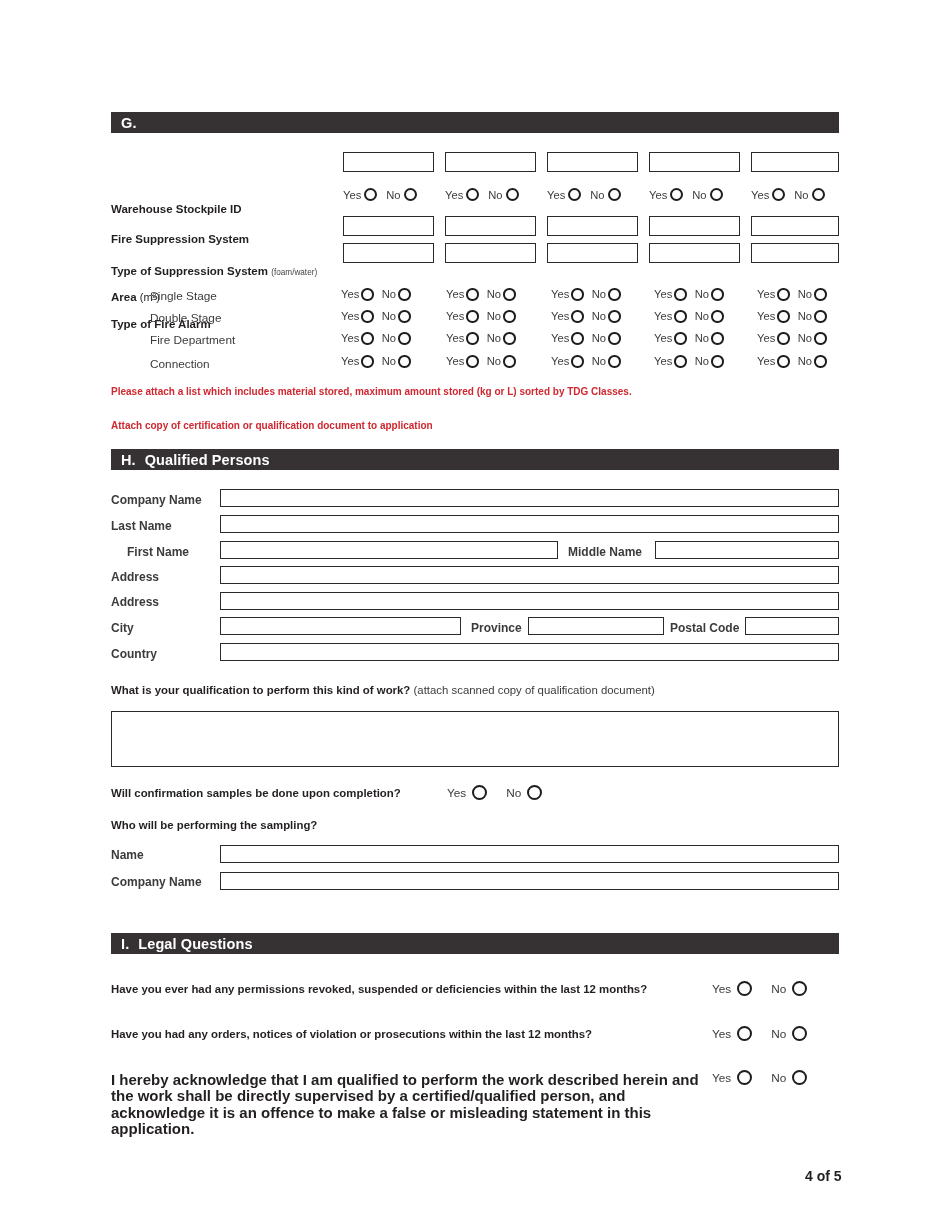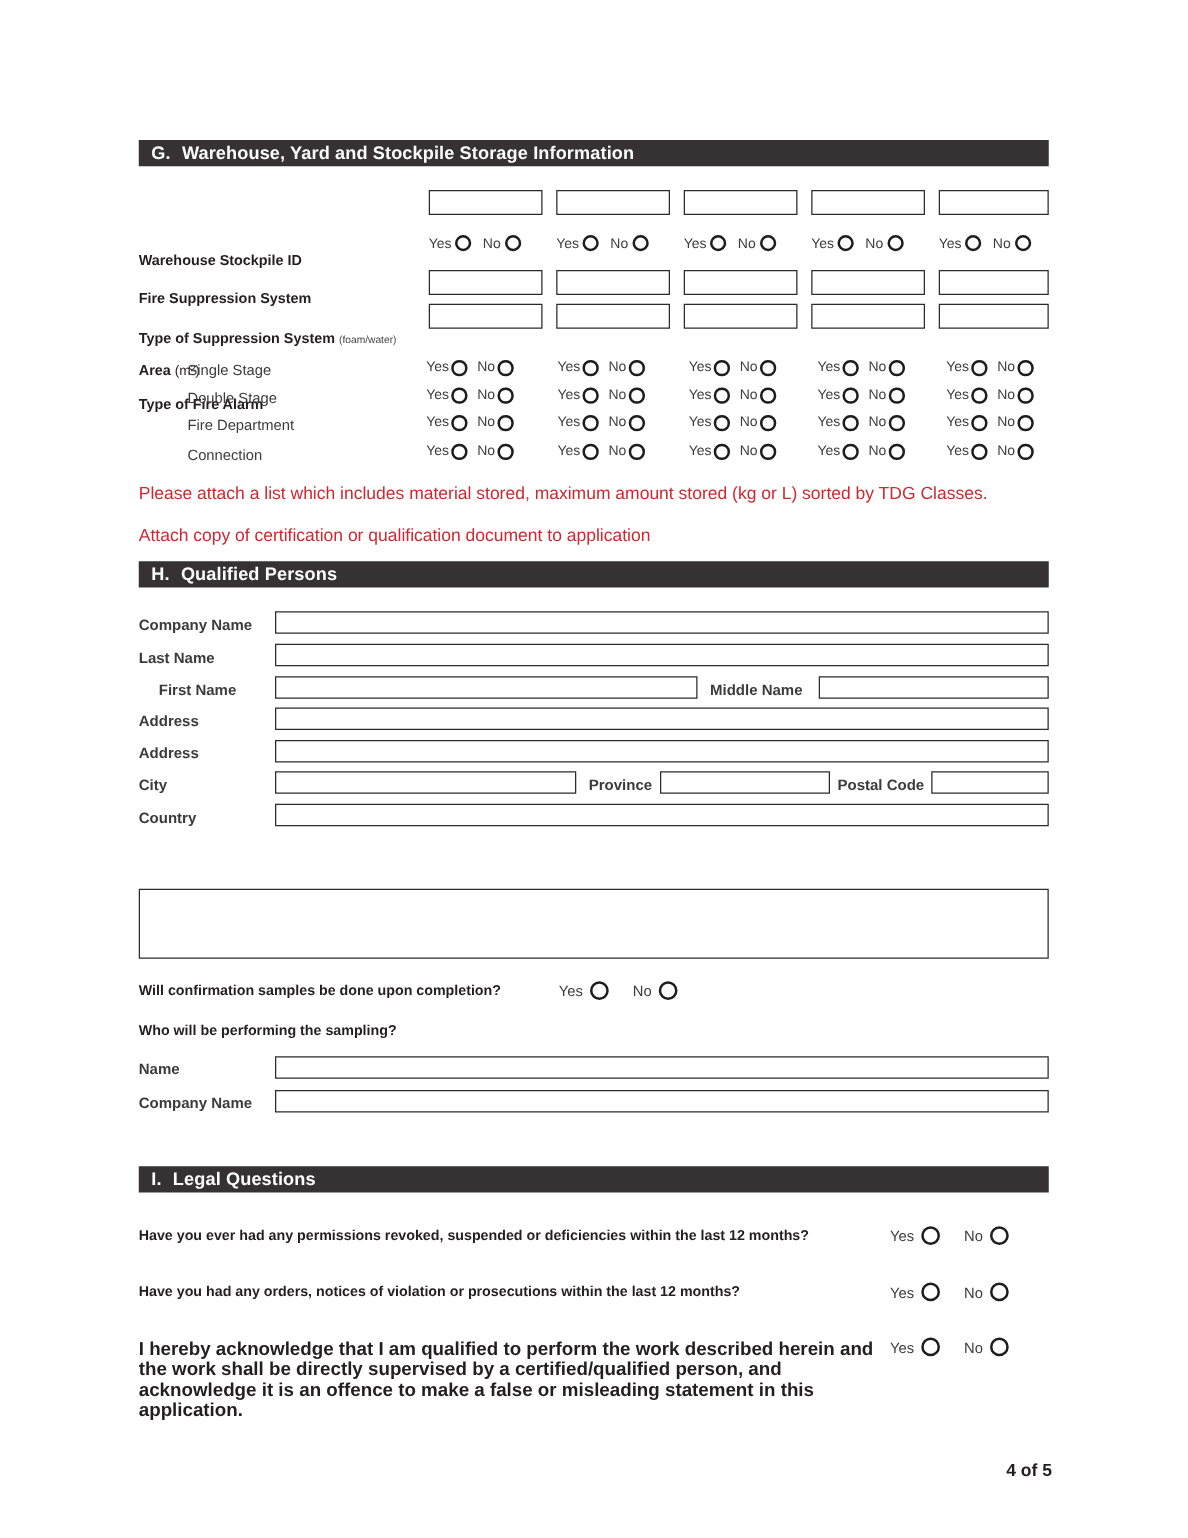--- a/index.html
+++ b/index.html
@@ -55,22 +55,22 @@
   }
   .lbl-right {
     position: absolute;
     font-size: 11.8px;
     color: #3b3b3b;
     text-align: left;
     white-space: nowrap;
   }
   .red-note {
     position: absolute;
-    font-size: 14px;
-    font-weight: normal;
+    font-size: 10px;
+    font-weight: bold;
     color: #d02830;
     white-space: nowrap;
     text-align: right;
   }
 
   
   .box {
     position: absolute;
     border: 1.2px solid #2b2b2b;
     background: #ffffff;
@@ -137,21 +137,20 @@
     color: #231f20;
   }
 </style>
 </head>
 <body>
 
 <div class="page">
 
   <div class="section-bar" style="top:112px;">
     <span class="letter">G.</span>
-    <span>Warehouse, Yard and Stockpile Storage Information</span>
   </div>
 
   <div class="lbl-bold" style="left:111px; top:159px;">Warehouse Stockpile ID</div>
   <div class="box" style="left:343px;  top:152px; width:91px; height:20px;"></div>
   <div class="box" style="left:445px;  top:152px; width:91px; height:20px;"></div>
   <div class="box" style="left:547px;  top:152px; width:91px; height:20px;"></div>
   <div class="box" style="left:649px;  top:152px; width:91px; height:20px;"></div>
   <div class="box" style="left:751px;  top:152px; width:88px; height:20px;"></div>
 
   <div class="lbl-bold" style="left:111px; top:189px;">Fire Suppression System</div>
@@ -390,20 +389,24 @@
   <div class="lbl-reg" style="left:111px; top:621px;">City</div>
   <div class="box" style="left:220px; top:617px; width:241px; height:18px;"></div>
   <div class="lbl-reg" style="left:471px; top:621px;">Province</div>
   <div class="box" style="left:528px; top:617px; width:136px; height:18px;"></div>
   <div class="lbl-reg" style="left:670px; top:621px;">Postal Code</div>
   <div class="box" style="left:745px; top:617px; width:94px; height:18px;"></div>
 
   <div class="lbl-reg" style="left:111px; top:647px;">Country</div>
   <div class="box" style="left:220px; top:643px; width:619px; height:18px;"></div>
 
+  <div class="q-text" style="left:111px; top:684px;">
+    <span>What is your qualification to perform this kind of work?</span>
+    <span class="subtle">(attach scanned copy of qualification document)</span>
+  </div>
   <div class="bigbox" style="left:111px; top:711px; width:728px; height:56px;"></div>
 
   <div class="q-text" style="left:111px; top:787px;">Will confirmation samples be done upon completion?</div>
   <div class="radio-group lg-grp" style="left:447px; top:785px;">
     <span class="rtext">Yes</span>
       <span class="rcircle"></span>
       <span class="gap"></span>
       <span class="rtext">No</span>
       <span class="rcircle"></span>
   </div>

